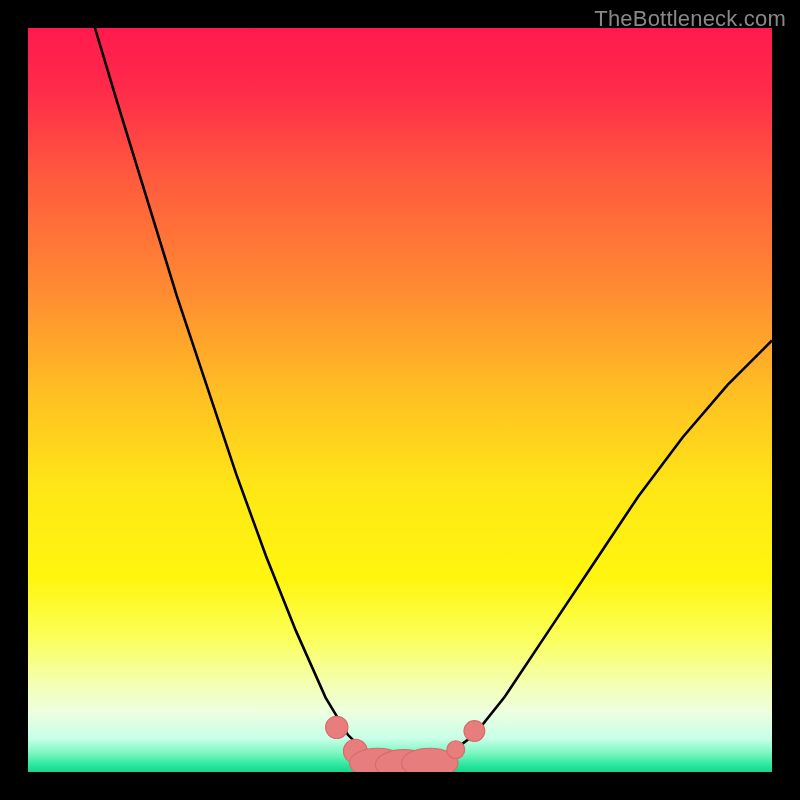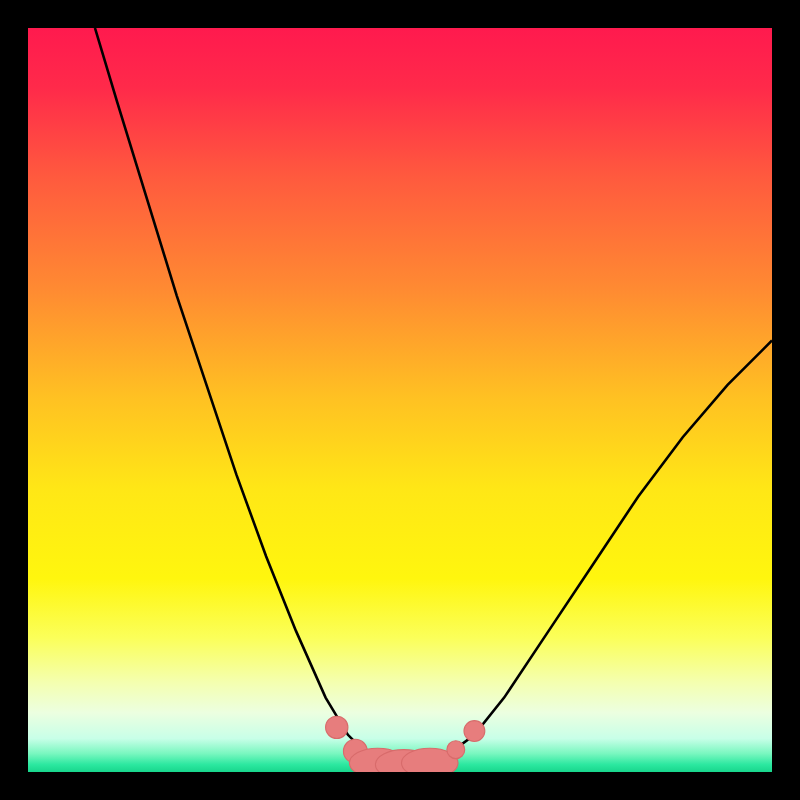--- a/index.html
+++ b/index.html
@@ -44,20 +44,21 @@
     position: absolute;
     left: 0; top: 0;
     width: 100%;
     height: 100%;
   }
 </style>
 </head>
 <body>
 
 <div class="frame">
+  <div class="watermark">TheBottleneck.com</div>
   <div class="plot-area">
     <svg class="gradient" viewBox="0 0 100 100" preserveAspectRatio="none">
       <defs>
         <linearGradient id="bg" x1="0" y1="0" x2="0" y2="1">
             <stop offset="0%" stop-color="#ff1a4e"></stop>
             <stop offset="8%" stop-color="#ff2a4a"></stop>
             <stop offset="20%" stop-color="#ff5a3e"></stop>
             <stop offset="35%" stop-color="#ff8a32"></stop>
             <stop offset="50%" stop-color="#ffc222"></stop>
             <stop offset="62%" stop-color="#ffe716"></stop>

